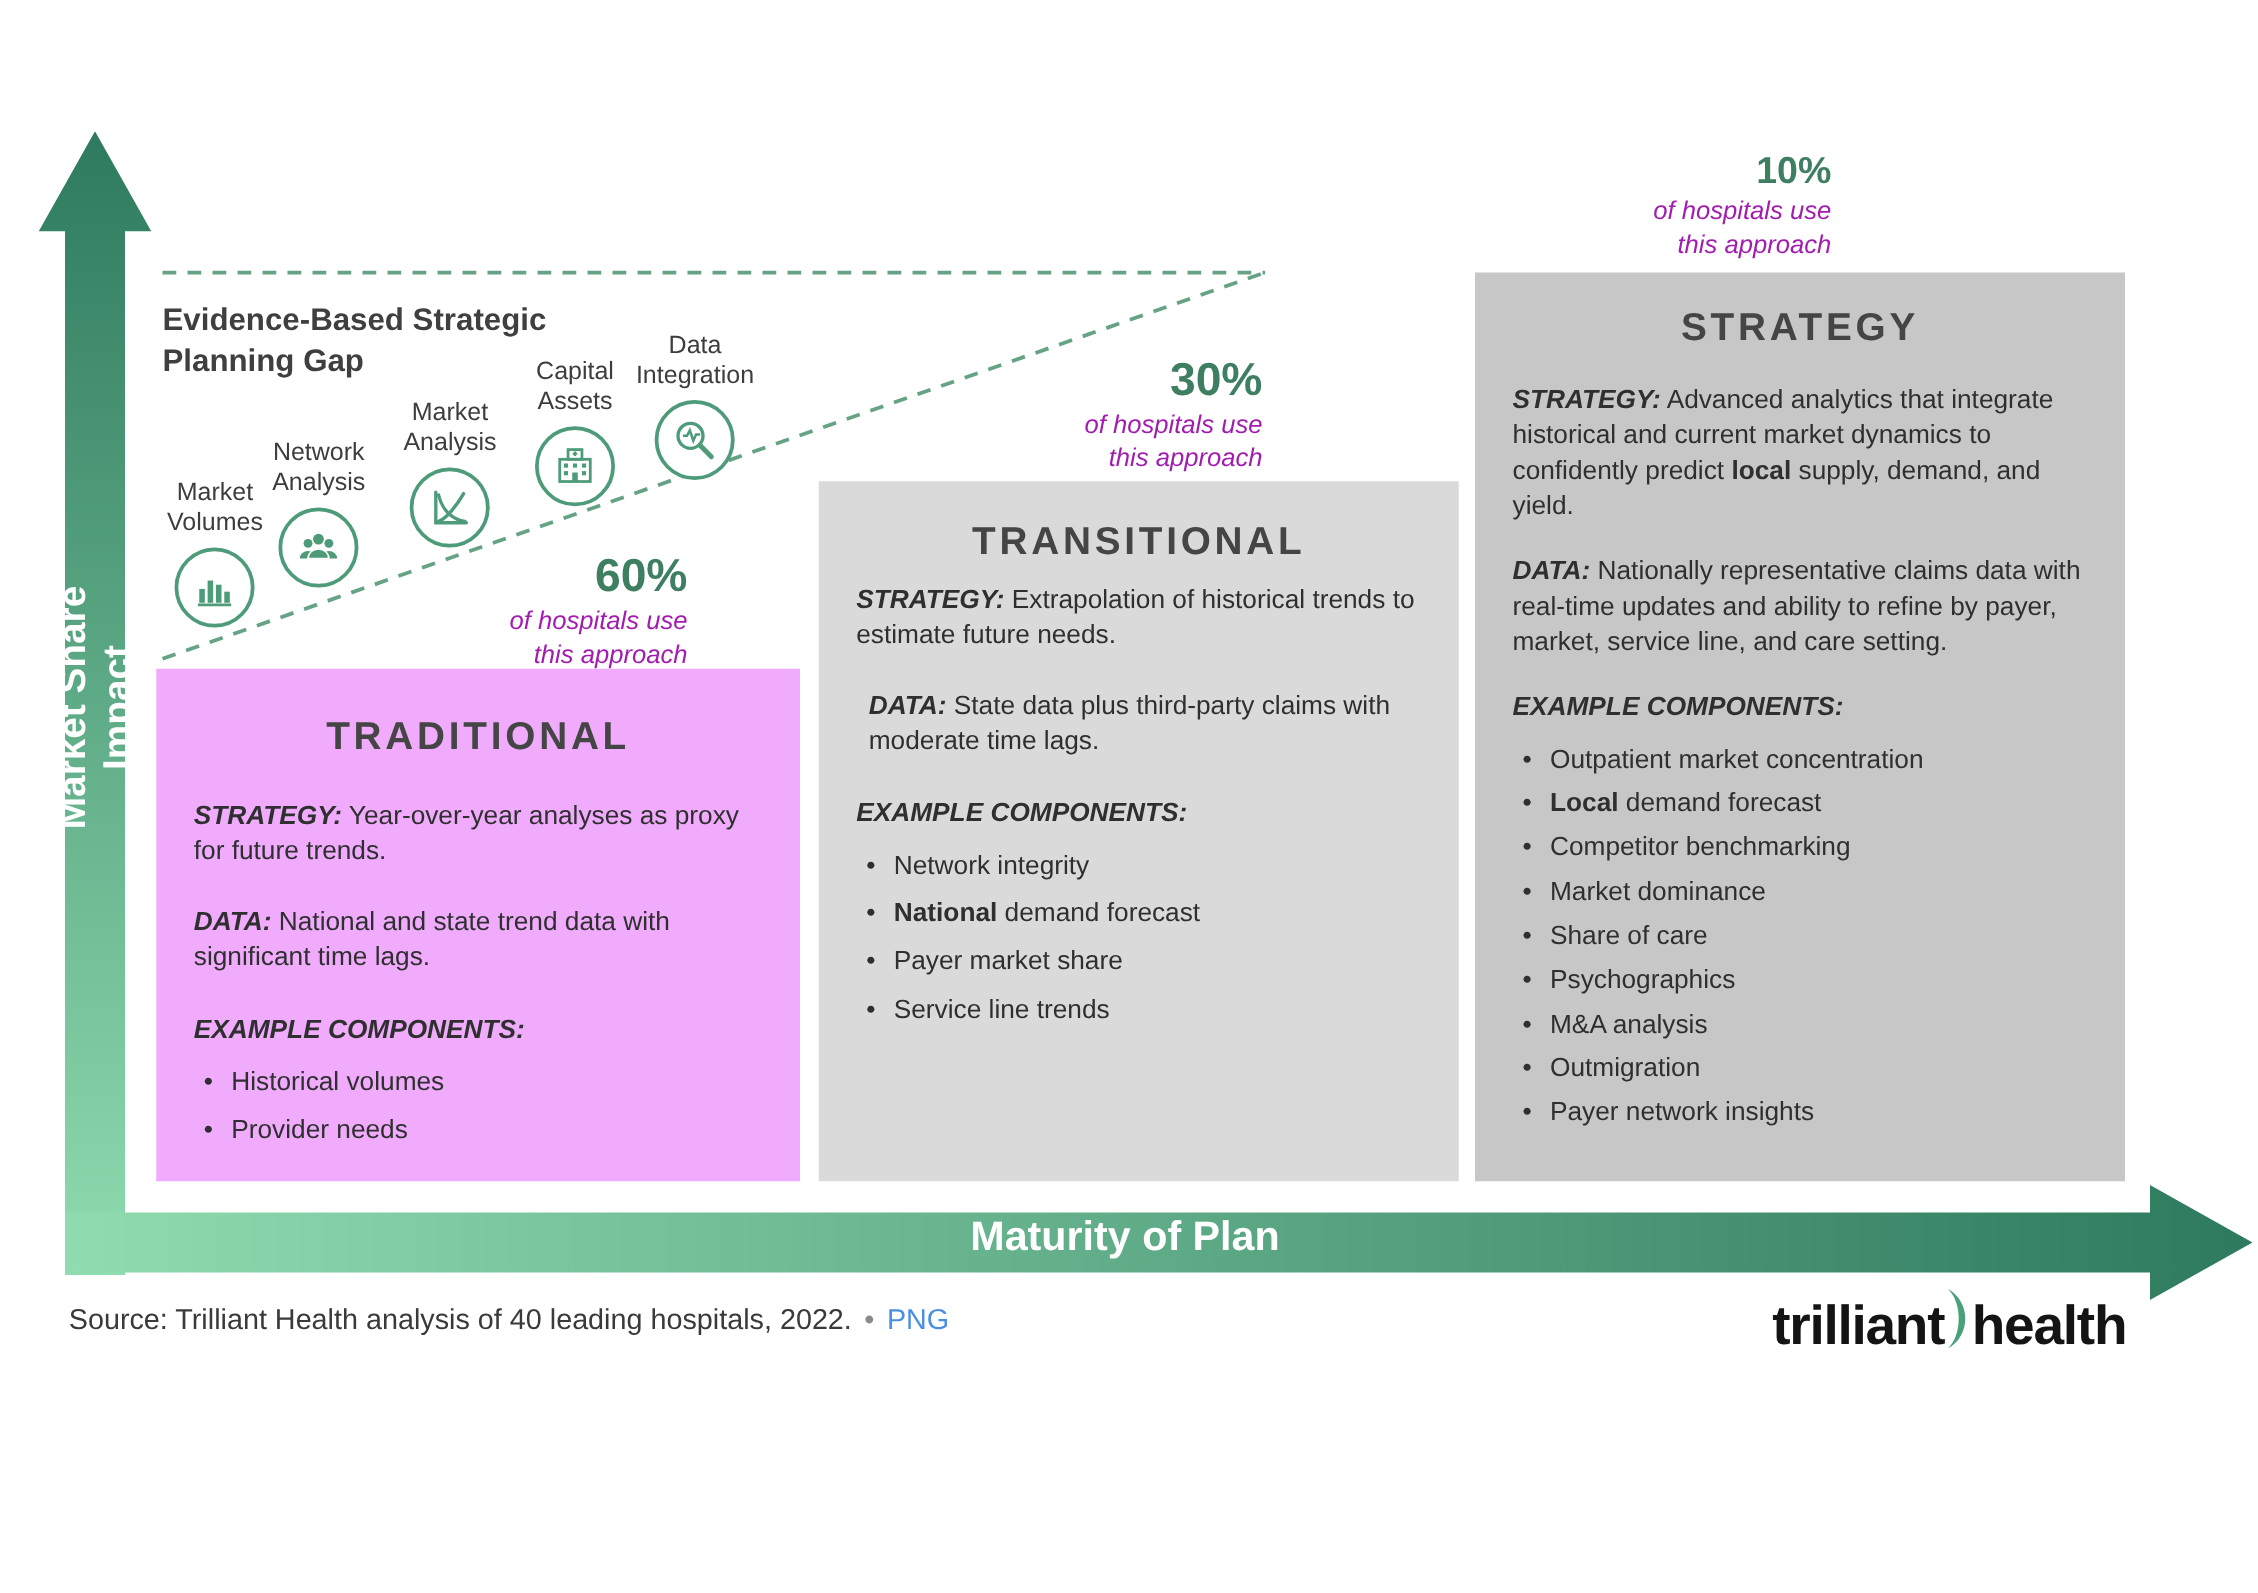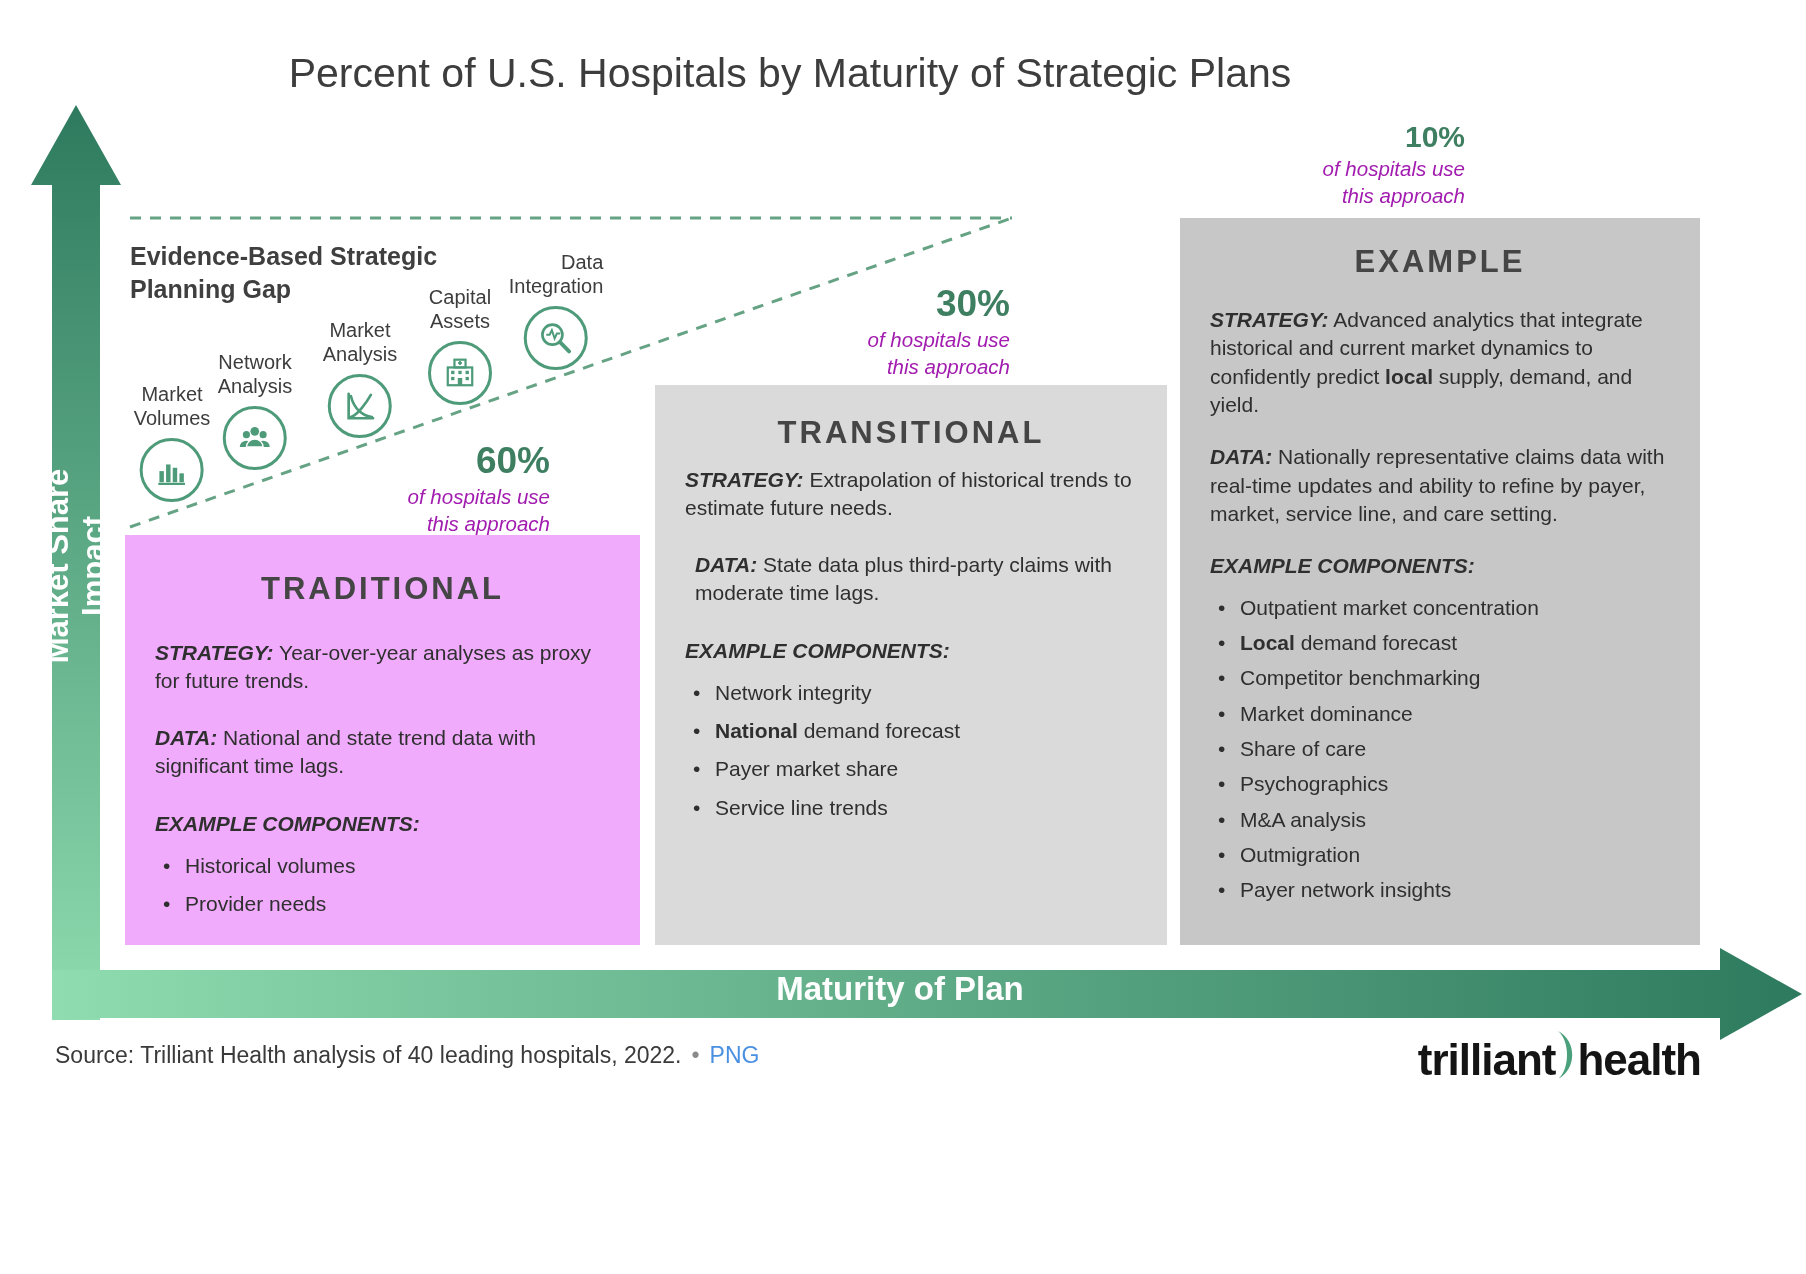--- a/index.html
+++ b/index.html
@@ -71,21 +71,20 @@
 
   .logo { position:absolute; right:105px; top:1028px; display:flex; align-items:center;
           font-size:44px; font-weight:bold; color:#141414; letter-spacing:-1px; }
   .logo .swoosh { margin:0 -3px 0 1px; }
 </style>
 </head>
 <body>
 
 <div class="page">
 
-  <div class="title">Percent of U.S. Hospitals by Maturity of Strategic Plans</div>
 
   <svg class="v-arrow-svg" width="100" height="915" viewBox="0 0 100 915">
     <defs>
       <linearGradient id="gv" x1="0" y1="0" x2="0" y2="1">
         <stop offset="0" stop-color="#2e7a5e"></stop>
         <stop offset="1" stop-color="#8fdcb0"></stop>
       </linearGradient>
     </defs>
     <path d="M50,0 L95,80 L74,80 L74,915 L26,915 L26,80 L5,80 Z" fill="url(#gv)"></path>
   </svg>
@@ -168,21 +167,21 @@
           <rect x="16.5" y="16" width="3" height="3"></rect>
           <rect x="23" y="16" width="3" height="3"></rect>
           <rect x="10" y="21.5" width="3" height="3"></rect>
           <rect x="23" y="21.5" width="3" height="3"></rect>
           <rect x="16" y="22.5" width="4" height="6.5"></rect>
         </g>
       </svg>
     </div>
   </div>
 
-  <div class="ms" style="left:556px; top:250px;text-align:right;">
+  <div class="ms" style="left:556px; top:264px;">
     <div class="ms-label">Data
 Integration</div>
     <div class="ms-circle">
       <svg viewBox="0 0 36 36" width="40" height="40" fill="none" stroke="#4e9b7a">
         <circle cx="15" cy="15" r="9" stroke-width="2.4"></circle>
         <path d="M21.8 21.8 L30 30" stroke-width="3.5" stroke-linecap="round"></path>
         <path d="M9.5 15 h3 l2 -4 2.5 7.5 2 -4.5 h3" stroke-width="1.8"></path>
       </svg>
     </div>
   </div>
@@ -223,21 +222,21 @@
     <p class="sec comp-label lbl">EXAMPLE COMPONENTS:</p>
     <ul class="components">
       <li>Network integrity</li>
       <li><span class="b">National</span><span> demand forecast</span></li>
       <li>Payer market share</li>
       <li>Service line trends</li>
     </ul>
   </div>
 
   <div class="panel panel-dynamic">
-    <div class="panel-title">EXAMPLE</div>
+    <div class="panel-title">STRATEGY</div>
     <p class="sec strategy"><span class="lbl">STRATEGY:</span><span> Advanced analytics that integrate historical and current market dynamics to confidently predict </span><span class="b">local</span><span> supply, demand, and yield.</span></p>
     <p class="sec data"><span class="lbl">DATA:</span><span> Nationally representative claims data with real-time updates and ability to refine by payer, market, service line, and care setting.</span></p>
     <p class="sec comp-label lbl">EXAMPLE COMPONENTS:</p>
     <ul class="components">
       <li>Outpatient market concentration</li>
       <li><span class="b">Local</span><span> demand forecast</span></li>
       <li>Competitor benchmarking</li>
       <li>Market dominance</li>
       <li>Share of care</li>
       <li>Psychographics</li>

